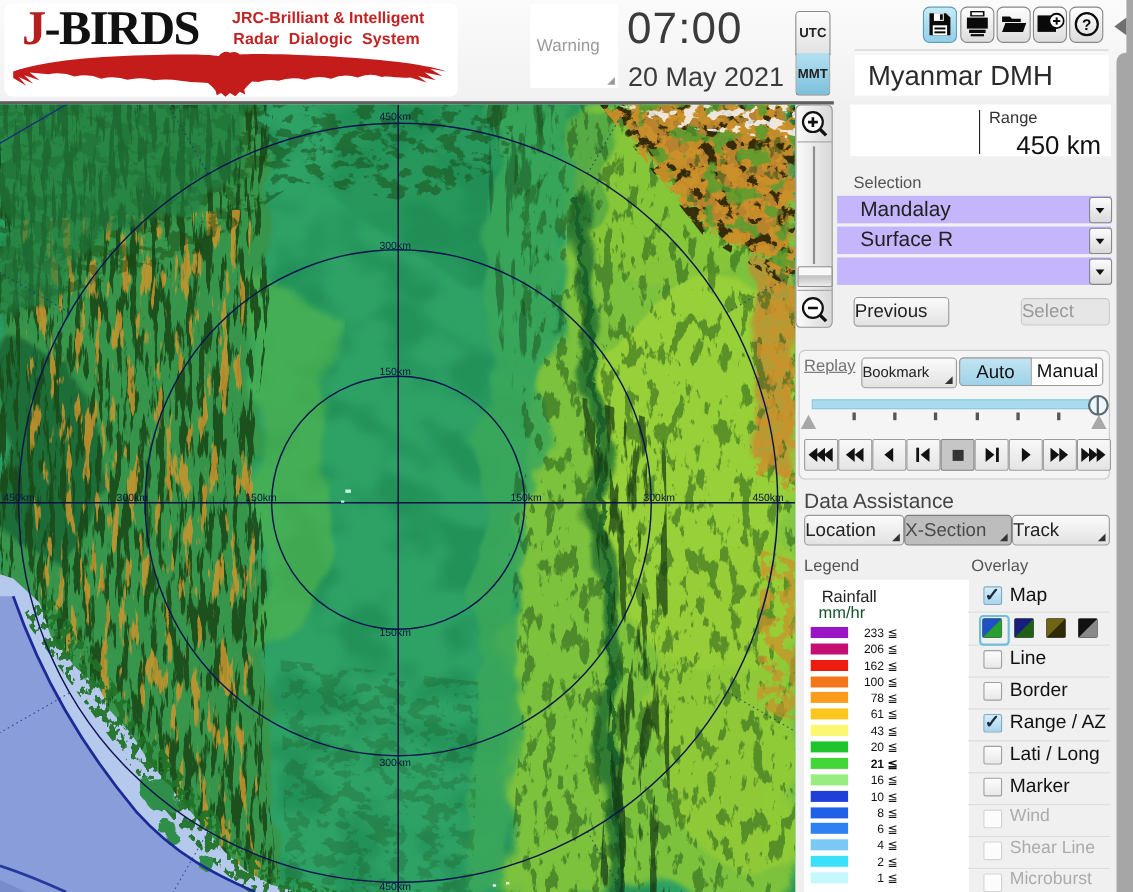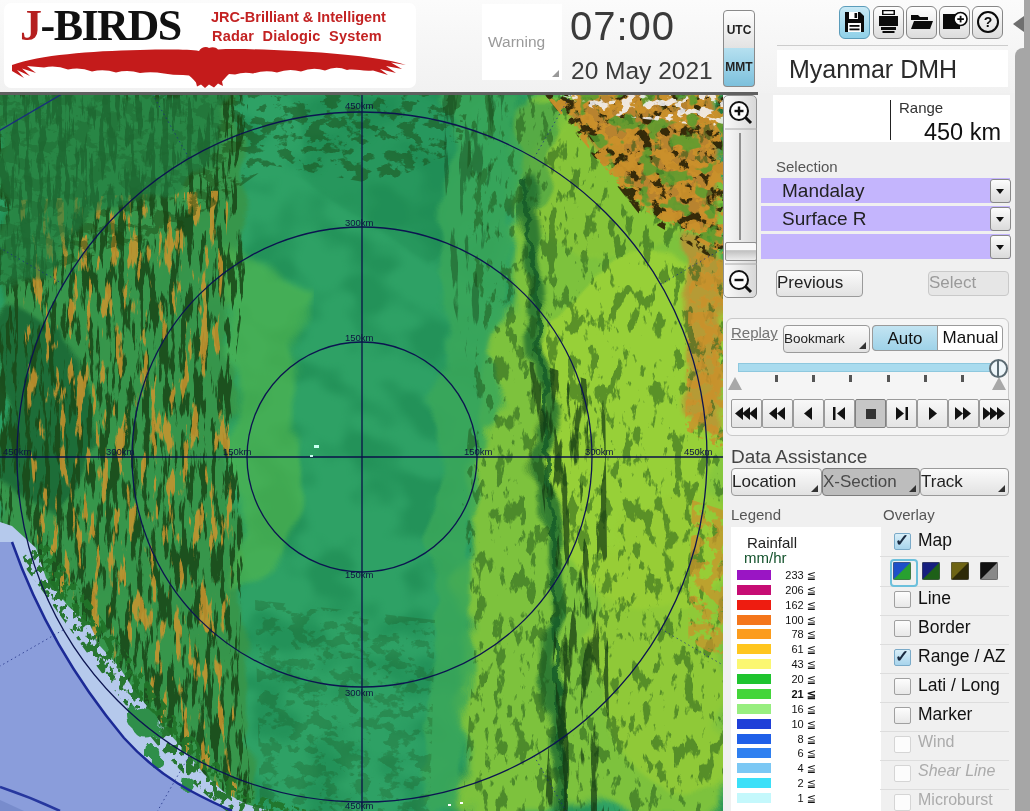--- a/index.html
+++ b/index.html
@@ -499,21 +499,21 @@
     <span class="chk">✓</span>
   </div>
 <div class="abs cbl" style="top:646px;">Range / AZ</div>
 <div class="abs cb" style="top:678px;"></div>
 <div class="abs cbl" style="top:675px;text-align:center;">Lati / Long</div>
 <div class="abs cb" style="top:707px;"></div>
 <div class="abs cbl" style="top:704px;">Marker</div>
 <div class="abs cb cbd" style="top:736px;"></div>
 <div class="abs cbld" style="top:733px;">Wind</div>
 <div class="abs cb cbd" style="top:765px;"></div>
-<div class="abs cbld" style="top:762px;font-style:italic;">Shear Line</div>
+<div class="abs cbld" style="top:762px;">Shear Line</div>
 <div class="abs cb cbd" style="top:794px;"></div>
 <div class="abs cbld" style="top:791px;">Microburst</div>
 <div class="abs" style="left:890px;top:559px;width:24px;height:24px;border:2px solid #6cc0dc;border-radius:4px;"></div>
 <svg class="abs mapsw" style="left:893px;" width="18" height="18">
     <rect width="18" height="18" fill="#28a030"></rect>
     <path d="M0,0 L18,0 L0,18 Z" fill="#1e50c8"></path>
     <rect width="18" height="18" fill="none" stroke="#555" stroke-width="1"></rect>
   </svg>
 <svg class="abs mapsw" style="left:922px;" width="18" height="18">
     <rect width="18" height="18" fill="#1e6018"></rect>

